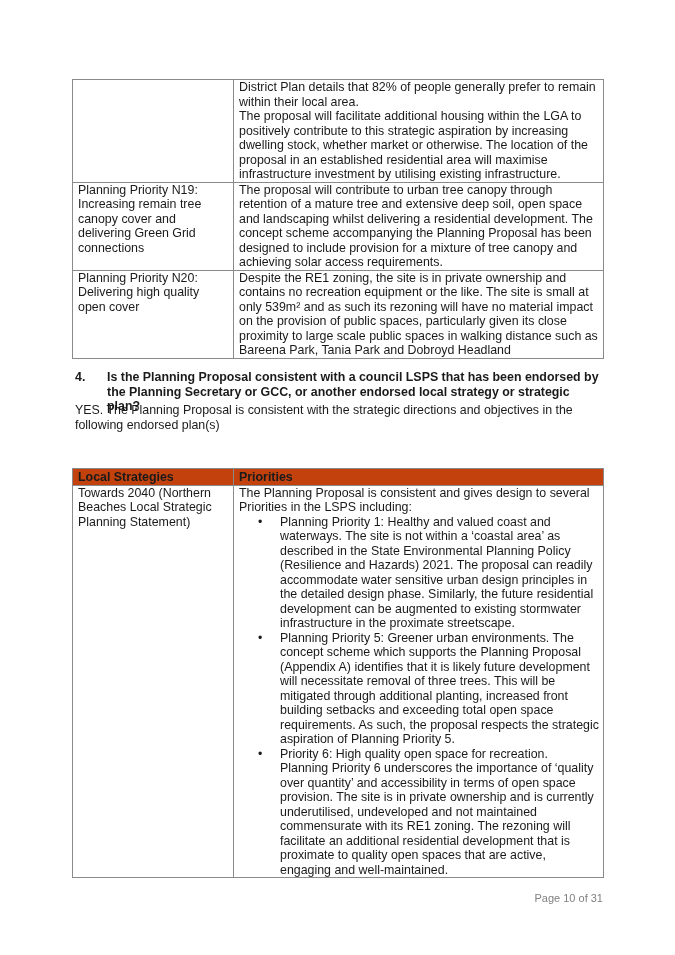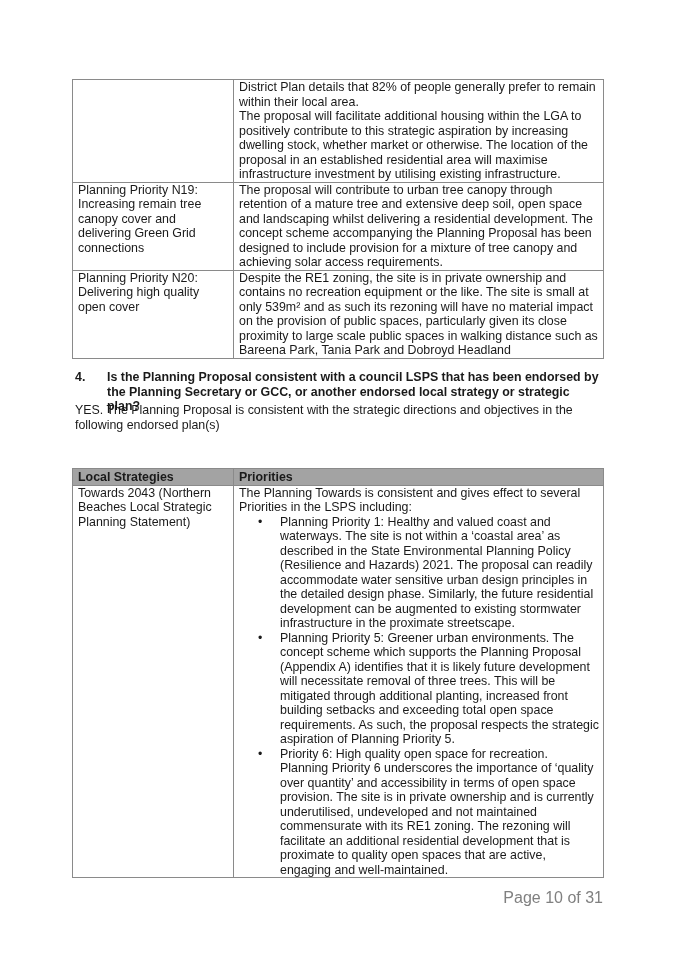--- a/index.html
+++ b/index.html
@@ -7,30 +7,30 @@
       width: 675px; height: 955px; position: relative; overflow: hidden;
       font-family: "Liberation Sans", sans-serif; color: #1a1a1a;
       font-size: 12.4px; line-height: 14.5px;
     }
     table { border-collapse: collapse; position: absolute; left: 72px; width: 531px; table-layout: fixed; }
     td, th { border: 1px solid #8a8a8a; vertical-align: top; padding: 0 4px 0 5px; text-align: left; font-weight: normal; }
     col.c1 { width: 161px; }
     col.c2 { width: 370px; }
     #t1 { top: 79px; }
     #t2 { top: 468px; }
-    th { background: #a3a3a3; font-weight: bold; padding-top: 1px; }
+    th { background: #c2410c; font-weight: bold; padding-top: 1px; }
     .para { display: block; }
     ul.bullets { margin: 0; padding: 0 0 0 41px; list-style: none; }
     ul.bullets li { position: relative; }
     ul.bullets li .dot { position: absolute; left: -22px; top: 0; }
     .section-q { position: absolute; left: 75px; top: 370px; width: 530px; font-weight: bold; font-size: 12.4px; line-height: 14.5px; }
     .section-q .num { position: absolute; left: 0; top: 0; }
     .section-q .qtext { margin-left: 32px; display: block; }
     .answer { position: absolute; left: 75px; top: 403px; width: 530px; }
-    .footer { position: absolute; left: 0; top: 891px; width: 603px; text-align: right; color: #808080; font-size: 16px; }
+    .footer { position: absolute; left: 0; top: 891px; width: 603px; text-align: right; color: #808080; font-size: 11px; }
   </style>
 </head>
 <body>
 
 <table id="t1">
   <colgroup>
       <col class="c1">
       <col class="c2">
     </colgroup>
   <tbody>
@@ -67,23 +67,23 @@
   <colgroup>
       <col class="c1">
       <col class="c2">
     </colgroup>
   <tbody>
       <tr>
     <th>Local Strategies</th>
     <th>Priorities</th>
   </tr>
   <tr>
-    <td>Towards 2043 (Northern Beaches Local Strategic Planning Statement)</td>
+    <td>Towards 2040 (Northern Beaches Local Strategic Planning Statement)</td>
     <td>
-      <span class="para">The Planning Towards is consistent and gives effect to several Priorities in the LSPS including:</span>
+      <span class="para">The Planning Proposal is consistent and gives design to several Priorities in the LSPS including:</span>
       <ul class="bullets">
         <li>
           <span class="dot">•</span>
           <span>Planning Priority 1: Healthy and valued coast and waterways. The site is not within a ‘coastal area’ as described in the State Environmental Planning Policy (Resilience and Hazards) 2021. The proposal can readily accommodate water sensitive urban design principles in the detailed design phase. Similarly, the future residential development can be augmented to existing stormwater infrastructure in the proximate streetscape.</span>
         </li>
         <li>
           <span class="dot">•</span>
           <span>Planning Priority 5: Greener urban environments. The concept scheme which supports the Planning Proposal (Appendix A) identifies that it is likely future development will necessitate removal of three trees. This will be mitigated through additional planting, increased front building setbacks and exceeding total open space requirements. As such, the proposal respects the strategic aspiration of Planning Priority 5.</span>
         </li>
         <li>

